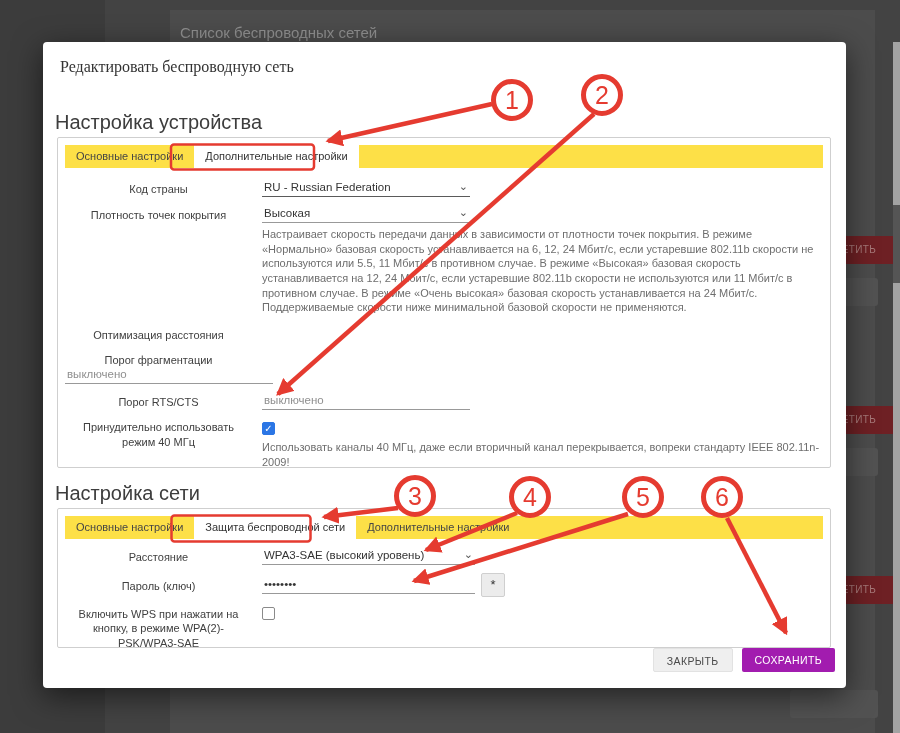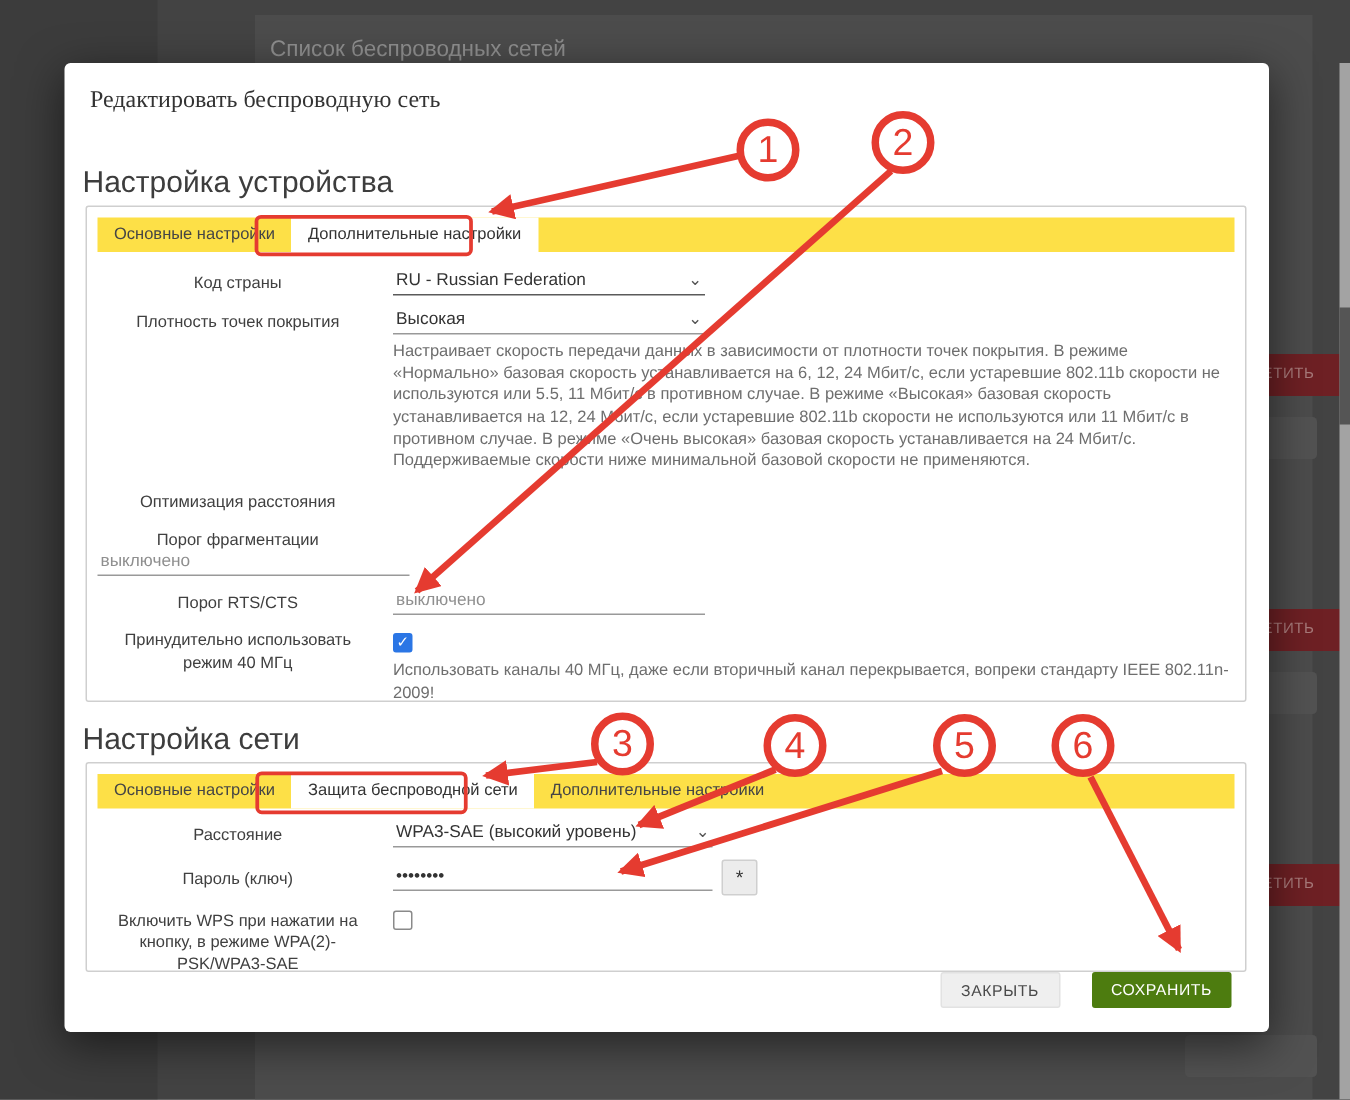--- a/index.html
+++ b/index.html
@@ -44,25 +44,25 @@
   .help { font-size:11px; color:#6e6e6e; line-height:1.33; max-width:558px; margin-top:4px; }
   .checkbox { width:13px; height:13px; border:1px solid #8a8a8a; border-radius:2px; background:#fff;
               display:inline-block; margin-top:2px; font-size:10px; line-height:12px; text-align:center; color:#fff; }
   .checkbox.checked { background:#2b76e5; border-color:#2b76e5; }
   .checkbox.checked::after { content:"✓"; }
   .pwd-wrap { display:flex; align-items:flex-start; }
   .reveal-btn { width:24px; height:24px; margin-left:6px; margin-top:-4px; background:#ececec;
                 border:1px solid #cfcfcf; border-radius:2px; font-size:13px; color:#333;
                 text-align:center; line-height:22px; }
 
-  .footer { position:absolute; right:25px; top:606px; display:flex; gap:9px;padding-left:43px; }
+  .footer { position:absolute; right:11px; top:606px; display:flex; gap:9px;padding-left:43px; }
   .btn { font-size:10.5px; letter-spacing:.4px; border:none; border-radius:2px; padding:0 13px;
          height:24px; line-height:24px; cursor:pointer; }
   .btn-close { background:#efefef; color:#4a4a4a; border:1px solid #e2e2e2; }
-  .btn-save  { background:#4d7c0f; color:#ffffff;margin-left:12px; }
+  .btn-save  { background:#a21caf; color:#ffffff; }
 
   
   .ann-svg { position:absolute; inset:0; width:900px; height:733px; z-index:60; pointer-events:none; }
   .ann-circle { position:absolute; z-index:61; width:42px; height:42px; border:5px solid #e53b30;
                 border-radius:50%; background:#fff; color:#e53b30; font-size:25px; text-align:center;
                 line-height:32px; pointer-events:none; }
 </style>
 </head>
 <body>
 

